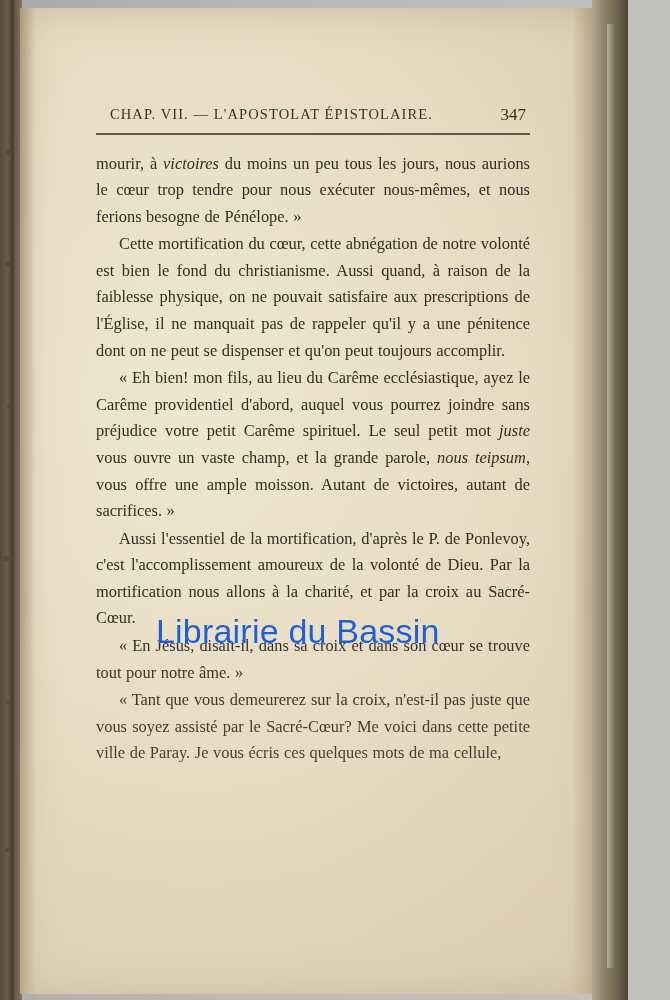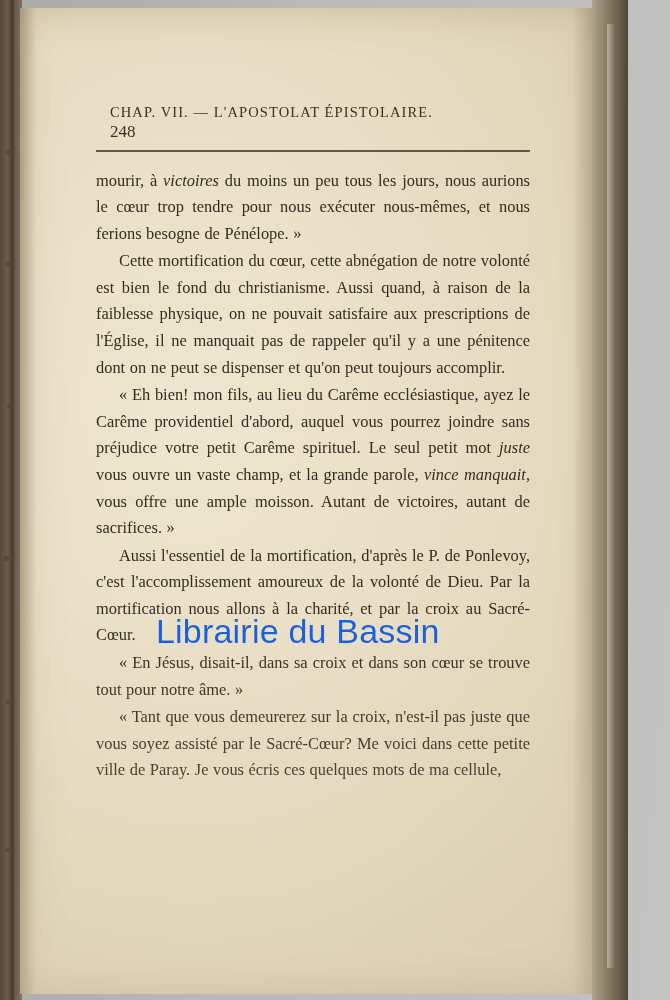--- a/index.html
+++ b/index.html
@@ -89,21 +89,20 @@
   }
   .running-head {
     display: flex;
     justify-content: space-between;
     align-items: baseline;
     font-variant: small-caps;
     letter-spacing: .6px;
     font-size: 14.5px;
     color: #3a3124;
     padding: 0 4px 0 14px;
-    flex-direction: column;
   }
   .running-head .rh-title {
     font-variant: small-caps;
     letter-spacing: 1.1px;
     white-space: nowrap;
   }
   .running-head .rh-folio {
     font-variant: normal;
     font-size: 17px;
     letter-spacing: 0;
@@ -164,27 +163,27 @@
   <div class="speck" style="left:7px;  top:404px; width:4px;  height:4px;"></div>
   <div class="speck" style="left:4px;  top:556px; width:5px;  height:5px;"></div>
   <div class="speck" style="left:6px;  top:700px; width:4px;  height:4px;"></div>
   <div class="speck" style="left:5px;  top:848px; width:5px;  height:4px;"></div>
 
   <div class="page">
     <div class="textblock">
 
       <div class="running-head">
         <span class="rh-title">CHAP. VII. — L'APOSTOLAT ÉPISTOLAIRE.</span>
-        <span class="rh-folio">248</span>
+        <span class="rh-folio">347</span>
       </div>
       <div class="rule"></div>
 
       <p>mourir, à <i>victoires</i> du moins un peu tous les jours, nous aurions le cœur trop tendre pour nous exécuter nous-mêmes, et nous ferions besogne de Pénélope. »</p>
       <p class="indent">Cette mortification du cœur, cette abnégation de notre volonté est bien le fond du christianisme. Aussi quand, à raison de la faiblesse physique, on ne pouvait satisfaire aux prescriptions de l'Église, il ne manquait pas de rappeler qu'il y a une pénitence dont on ne peut se dispenser et qu'on peut toujours accomplir.</p>
-      <p class="indent">« Eh bien! mon fils, au lieu du Carême ecclésiastique, ayez le Carême providentiel d'abord, auquel vous pourrez joindre sans préjudice votre petit Carême spirituel. Le seul petit mot <i>juste</i> vous ouvre un vaste champ, et la grande parole, <i>vince manquait</i>, vous offre une ample moisson. Autant de victoires, autant de sacrifices. »</p>
+      <p class="indent">« Eh bien! mon fils, au lieu du Carême ecclésiastique, ayez le Carême providentiel d'abord, auquel vous pourrez joindre sans préjudice votre petit Carême spirituel. Le seul petit mot <i>juste</i> vous ouvre un vaste champ, et la grande parole, <i>nous teipsum</i>, vous offre une ample moisson. Autant de victoires, autant de sacrifices. »</p>
       <p class="indent">Aussi l'essentiel de la mortification, d'après le P. de Ponlevoy, c'est l'accomplissement amoureux de la volonté de Dieu. Par la mortification nous allons à la charité, et par la croix au Sacré-Cœur.</p>
       <p class="indent">« En Jésus, disait-il, dans sa croix et dans son cœur se trouve tout pour notre âme. »</p>
       <p class="indent">« Tant que vous demeurerez sur la croix, n'est-il pas juste que vous soyez assisté par le Sacré-Cœur? Me voici dans cette petite ville de Paray. Je vous écris ces quelques mots de ma cellule,</p>
 
     </div>
   </div>
 
   <div class="fade"></div>
 
   <div class="watermark">Librairie du Bassin</div>

